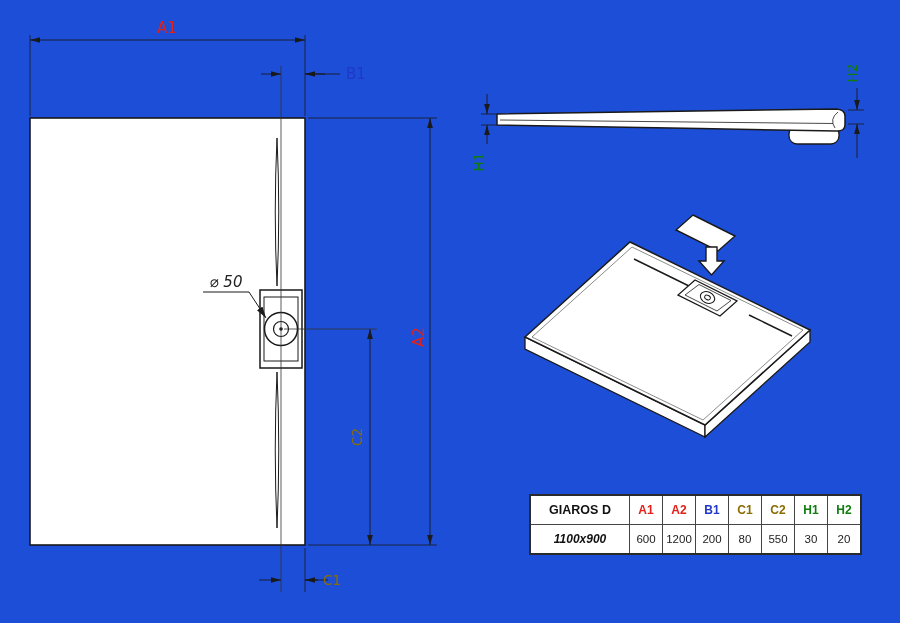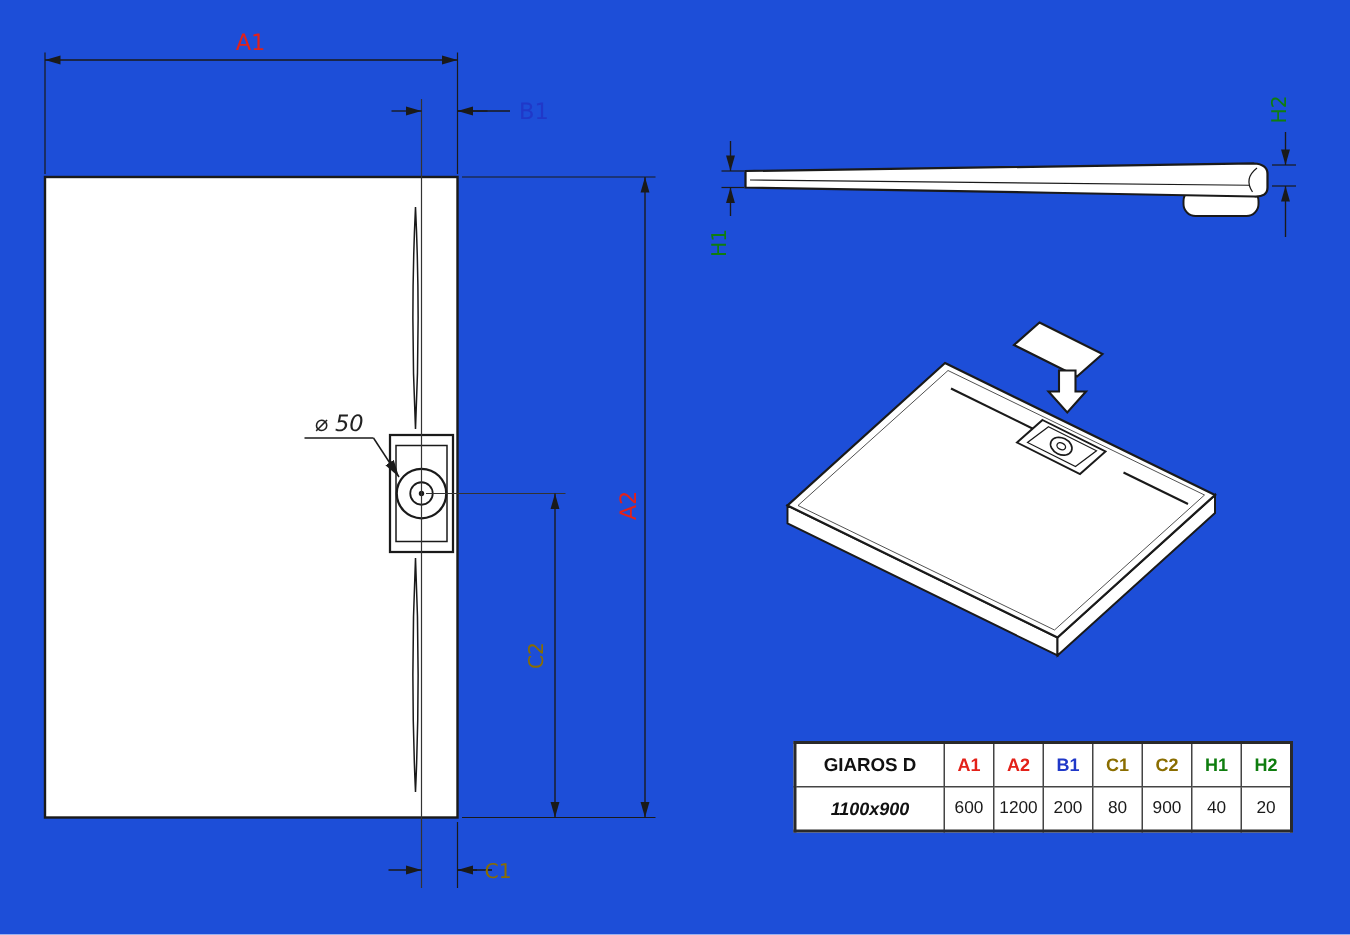--- a/index.html
+++ b/index.html
@@ -160,21 +160,21 @@
       <th class="col-c">C2</th>
       <th class="col-h">H1</th>
       <th class="col-h">H2</th>
     </tr>
     <tr>
       <td class="size-cell">1100x900</td>
       <td>600</td>
       <td>1200</td>
       <td>200</td>
       <td>80</td>
-      <td>900</td>
-      <td>40</td>
+      <td>550</td>
+      <td>30</td>
       <td>20</td>
     </tr>
   </tbody>
       </table>
 </div>
 
 </div>
 
 </body></html>

